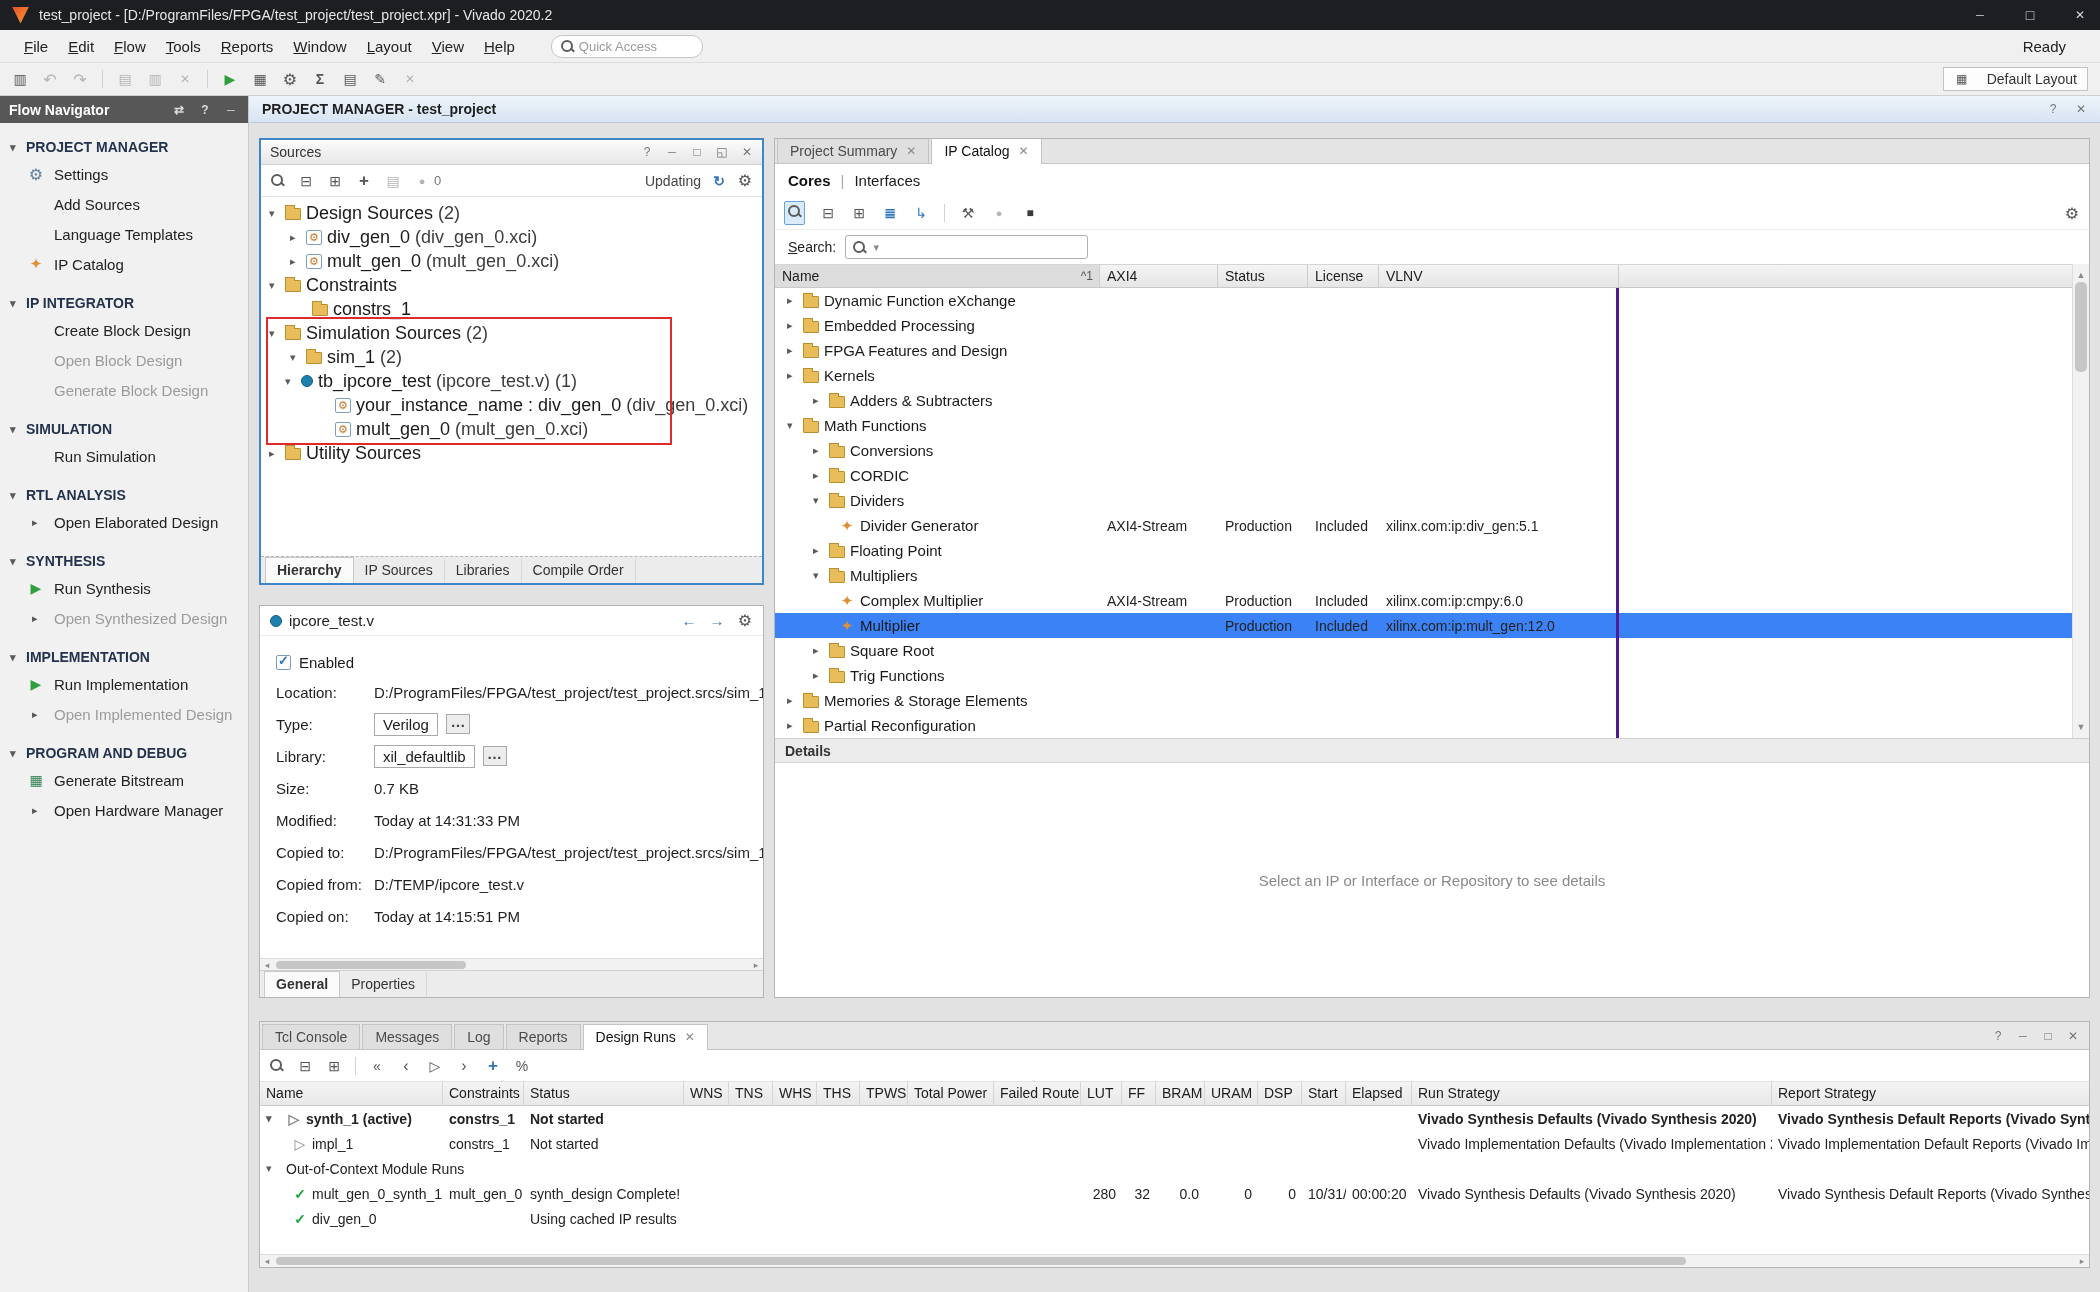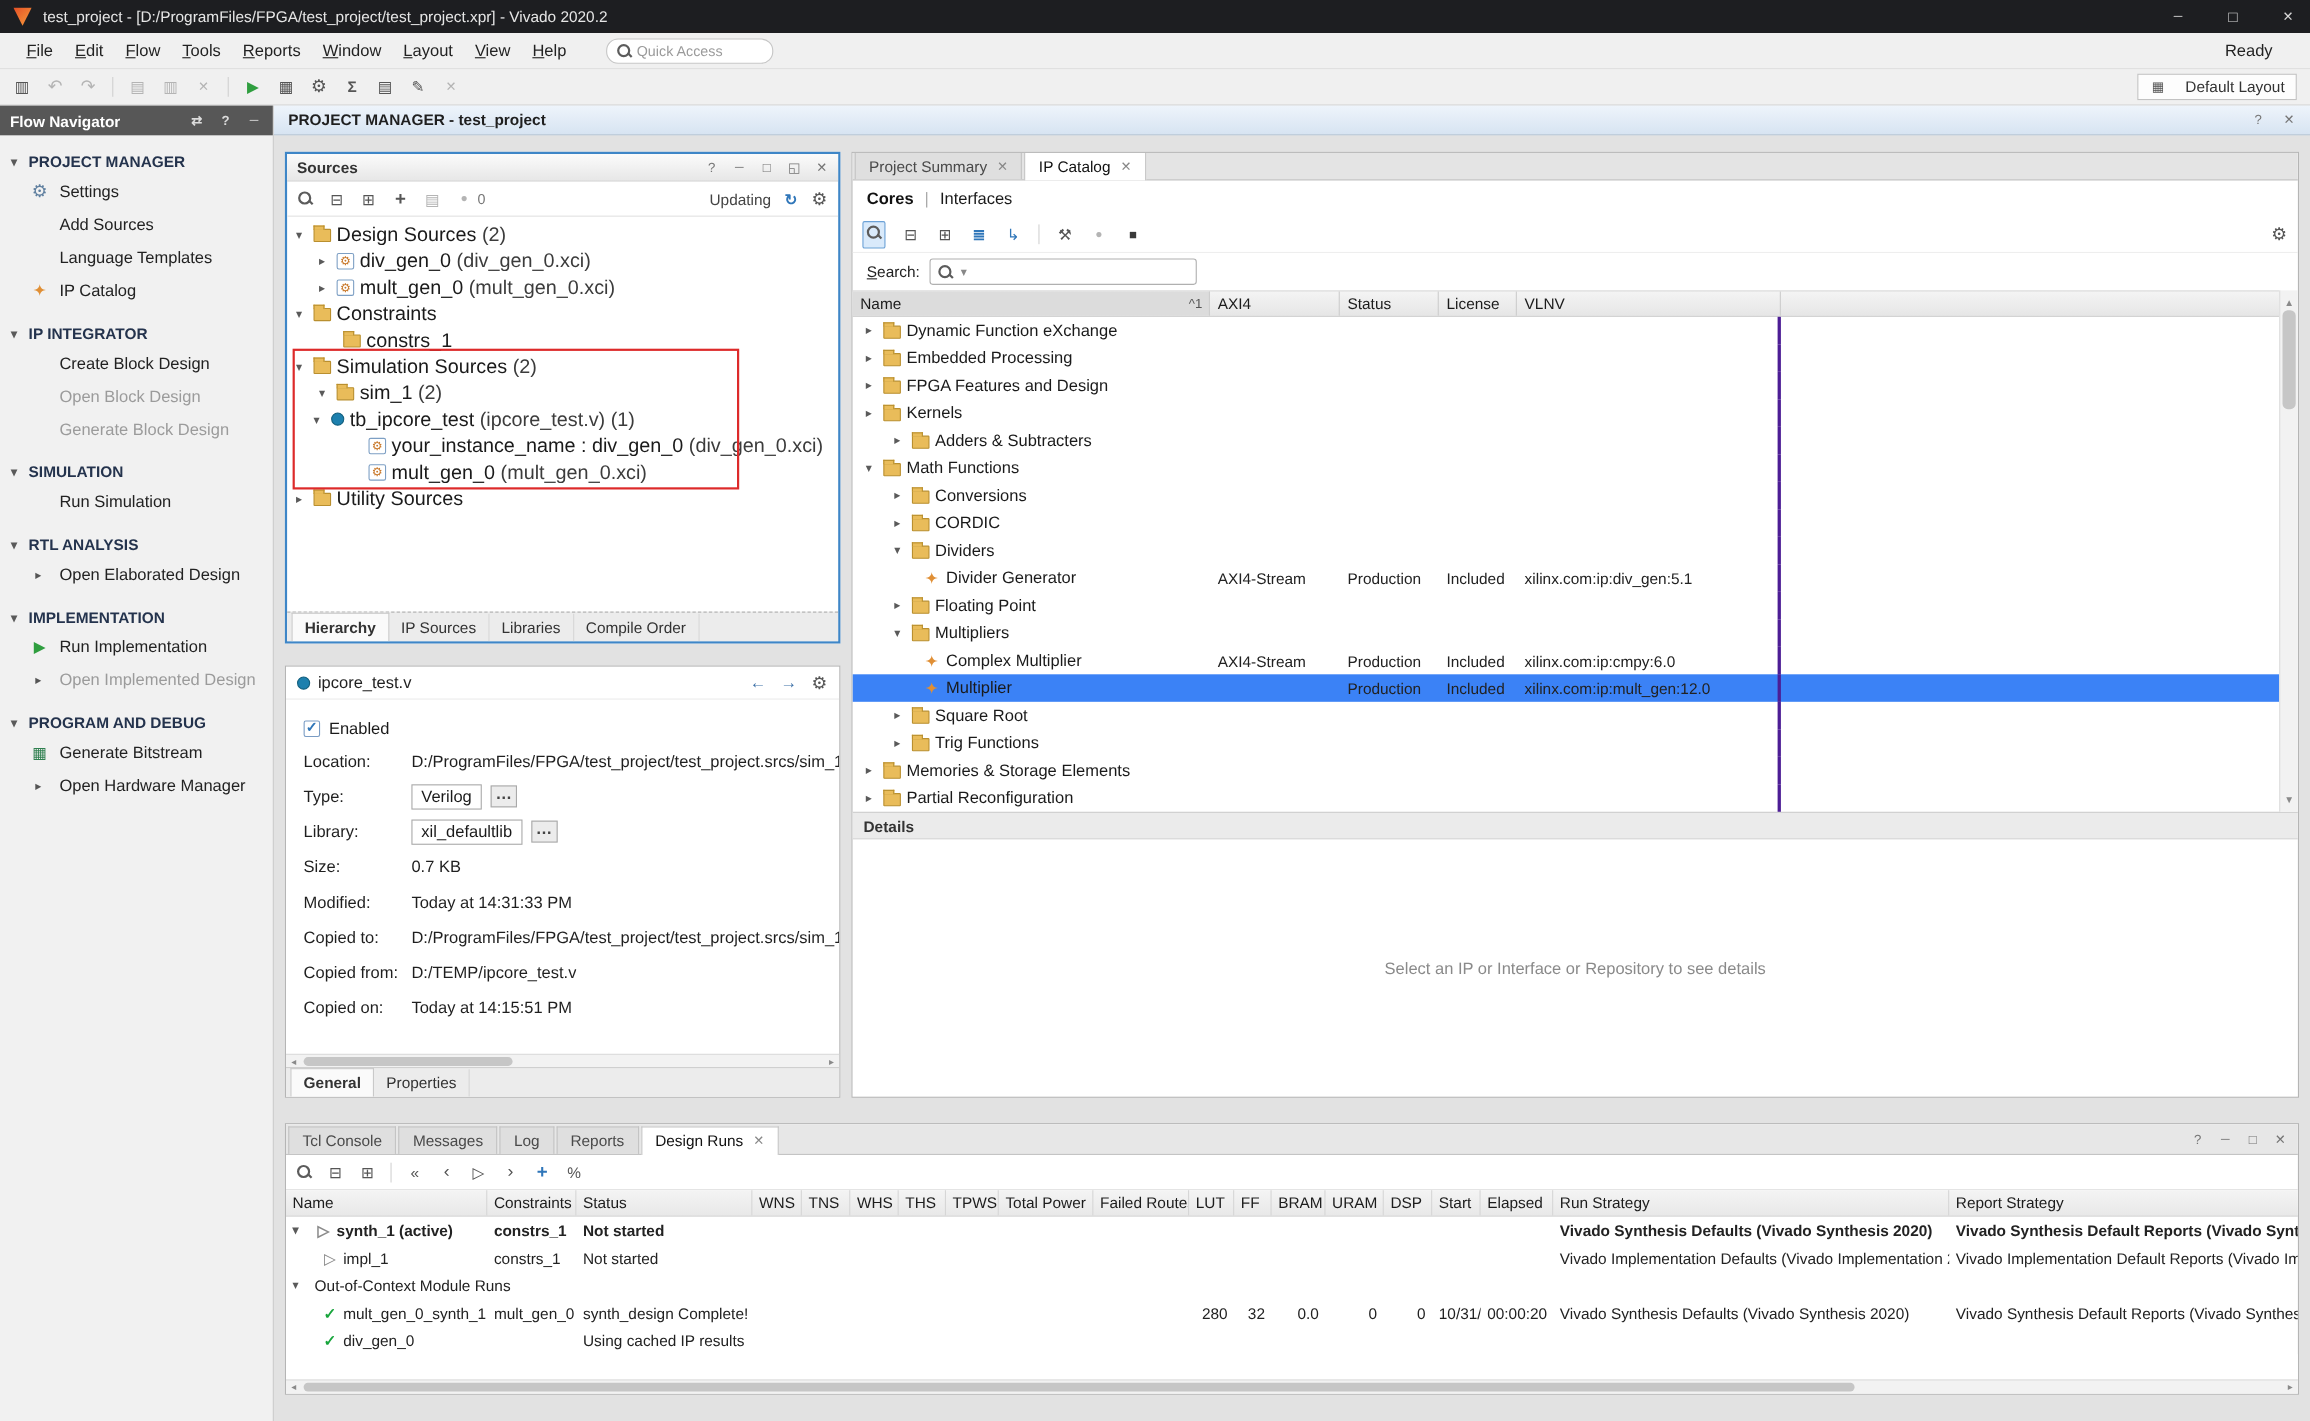--- a/index.html
+++ b/index.html
@@ -75,21 +75,21 @@
   .fn-item.dis{color:#9b9b9b;}
 
   
   .content{position:absolute;left:249px;top:96px;right:0;bottom:0;background:#e2e2e2;}
   .main-hd{position:absolute;left:0;top:0;right:0;height:27px;background:linear-gradient(#eef4fb,#d7e4f2);border-bottom:1px solid #b9c9da;display:flex;align-items:center;padding:0 13px;}
   .main-hd .t{font-weight:bold;font-size:14px;color:#1f1f1f;}
   .main-hd .picons{margin-left:auto;display:flex;gap:16px;color:#666;}
 
   .panel{position:absolute;background:#fff;border:1px solid #b5b5b5;display:flex;flex-direction:column;overflow:hidden;}
   .ptitle{height:25px;flex:none;display:flex;align-items:center;background:linear-gradient(#fbfbfb,#e7e7e7);border-bottom:1px solid #cfcfcf;padding:0 9px;}
-  .ptitle .t{font-weight:bold;font-size:14px;color:#333;}
+  .ptitle .t{font-weight:normal;font-size:14px;color:#333;}
   .picons{margin-left:auto;display:flex;gap:13px;}
   .picons .gi{color:#757575;font-size:12px;height:14px;min-width:12px;}
   .toolrow{height:32px;flex:none;display:flex;align-items:center;gap:13px;padding:0 9px;border-bottom:1px solid #e2e2e2;}
 
   
   .p-sources{left:10px;top:42px;width:505px;height:447px;border:2px solid #3e86c7;}
   .src-badge{display:flex;align-items:center;gap:4px;color:#777;font-size:13px;}
   .upd{margin-left:auto;display:flex;align-items:center;gap:10px;font-size:14px;color:#444;}
   .treearea{flex:1;position:relative;padding-top:4px;overflow:hidden;}
   .trow{height:24px;display:flex;align-items:center;white-space:nowrap;overflow:hidden;font-size:18px;}
@@ -285,20 +285,34 @@
     <div class="fn-sh" data-interactable="true">
         <span class="e-open" data-interactable="false"></span>
         <span data-interactable="false">RTL ANALYSIS</span>
       </div>
     <div class="fn-item" data-interactable="true">
         <span class="chev e-closed" data-interactable="true"></span>
         <span data-interactable="false">Open Elaborated Design</span>
       </div>
   </div>
 
+  <div class="fn-sec" data-interactable="false">
+    <div class="fn-sh" data-interactable="true">
+        <span class="e-open" data-interactable="false"></span>
+        <span data-interactable="false">SYNTHESIS</span>
+      </div>
+    <div class="fn-item" data-interactable="true">
+        <span class="ic gi i-run green" data-interactable="false"></span>
+        <span data-interactable="false">Run Synthesis</span>
+      </div>
+    <div class="fn-item dis" data-interactable="true">
+        <span class="chev e-closed" data-interactable="true"></span>
+        <span data-interactable="false">Open Synthesized Design</span>
+      </div>
+  </div>
 
   <div class="fn-sec" data-interactable="false">
     <div class="fn-sh" data-interactable="true">
         <span class="e-open" data-interactable="false"></span>
         <span data-interactable="false">IMPLEMENTATION</span>
       </div>
     <div class="fn-item" data-interactable="true">
         <span class="ic gi i-run green" data-interactable="false"></span>
         <span data-interactable="false">Run Implementation</span>
       </div>

